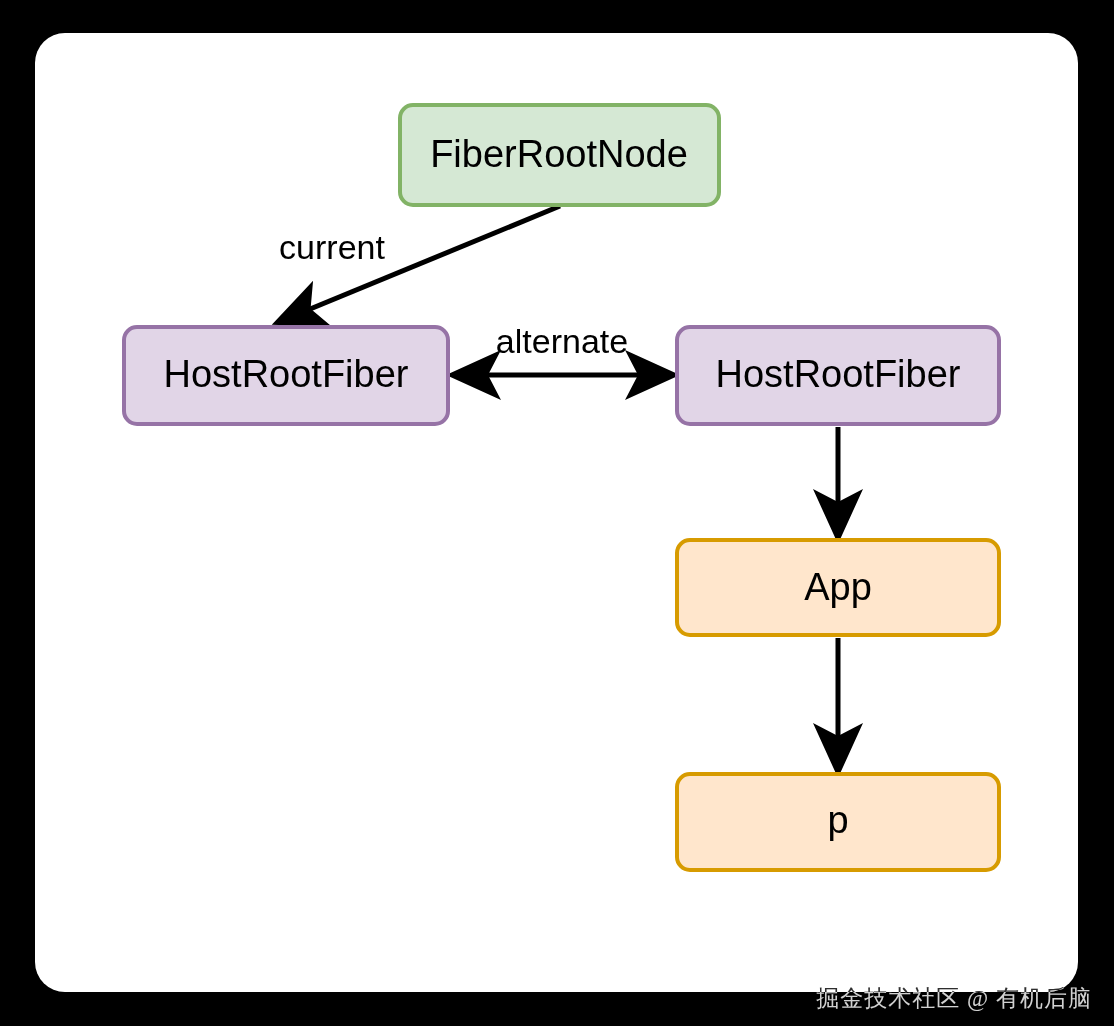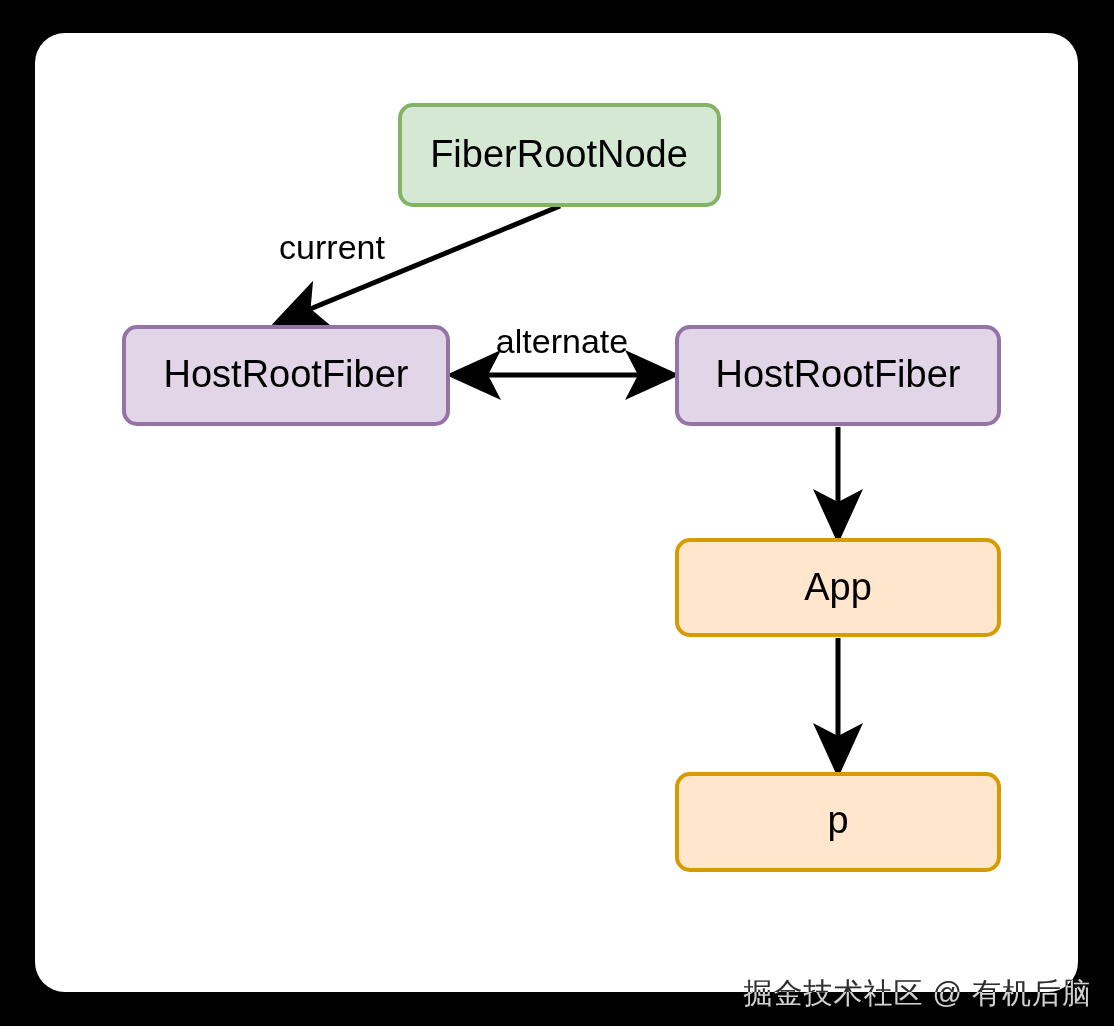--- a/index.html
+++ b/index.html
@@ -62,22 +62,22 @@
     stroke: #000000;
     stroke-width: 5px;
     fill: none;
   }
 
   
   #watermark {
     position: absolute;
     right: 22px;
     bottom: 12px;
-    font-family: Liberation Sans, sans-serif;
-    font-size: 29px;
+    font-family: Liberation Serif, serif;
+    font-size: 23px;
     letter-spacing: 1px;
     color: rgba(255, 255, 255, 0.82);
     mix-blend-mode: difference;
     white-space: nowrap;
     text-shadow: 0 0 1px rgba(0,0,0,0.15);
   }
 </style>
 </head>
 <body>
 

